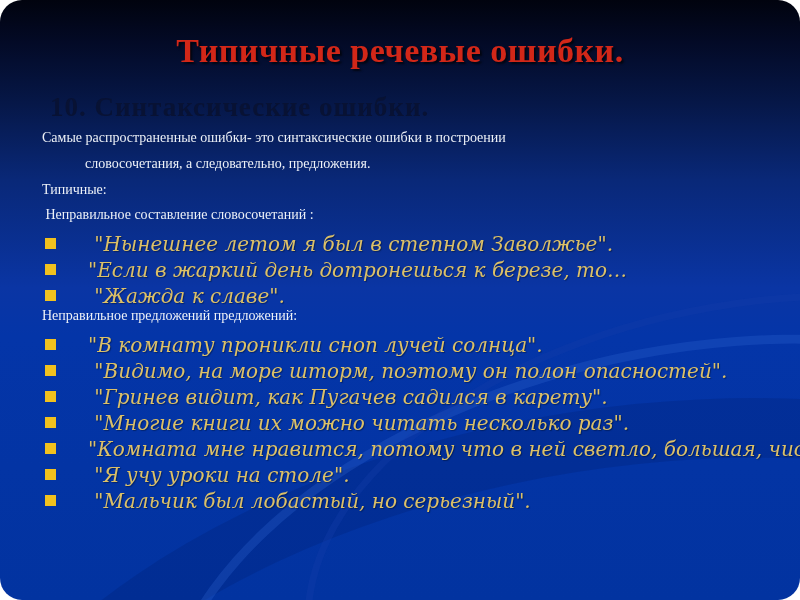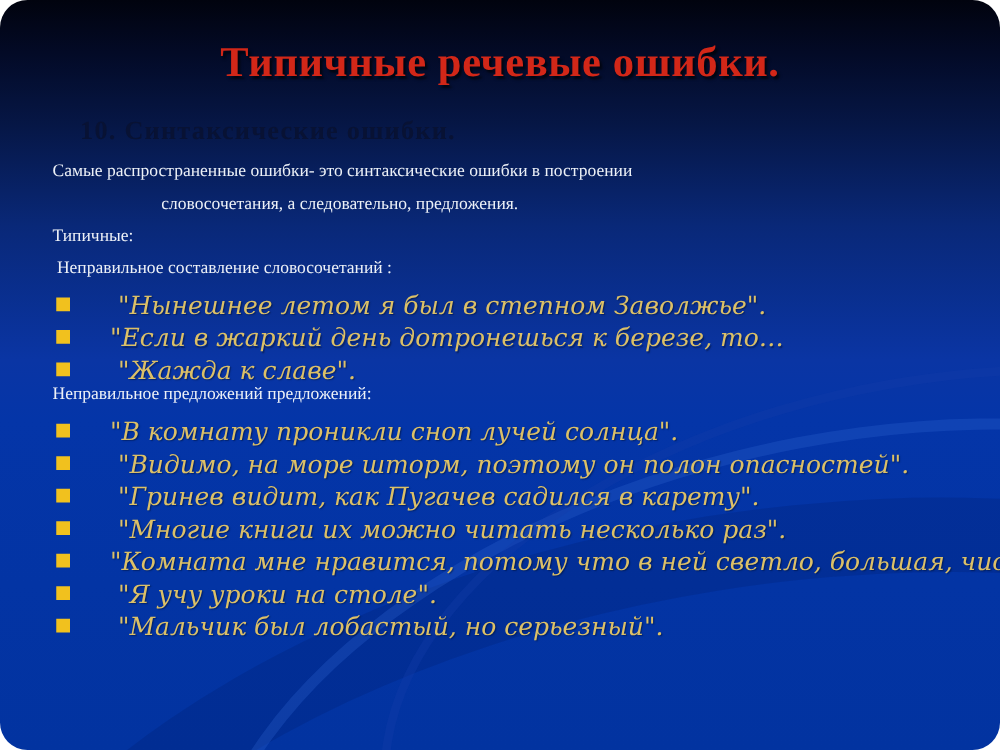--- a/index.html
+++ b/index.html
@@ -48,36 +48,36 @@
     margin: 0;
     text-align: center;
     font-size: 34px;
     font-weight: bold;
     color: #d22718;
     text-shadow: 2px 2px 2px rgba(0,0,0,0.65);
     letter-spacing: 0.5px;
   }
   .section-heading {
     position: absolute;
-    top: 92px; left: 64px;
+    top: 92px; left: 50px;
     margin: 0;
-    font-size: 21px;
+    font-size: 27px;
     font-weight: bold;
     color: #081234;
     letter-spacing: 1px;
   }
   .line {
     position: absolute;
     margin: 0;
     font-size: 14px;
     color: #edf1f7;
     white-space: pre;
   }
   .intro1   { top: 130px; left: 42px; }
-  .intro2   { top: 156px; left: 85px; margin-left: 44px; }
+  .intro2   { top: 156px; left: 85px; }
   .examples { top: 182px; left: 42px; }
   .g1h      { top: 207px; left: 42px; }
   .g2h      { top: 308px; left: 42px; }
   .bullets {
     position: absolute;
     left: 45px;
     margin: 0; padding: 0;
     list-style: none;
   }
   .g1 { top: 231px; }

